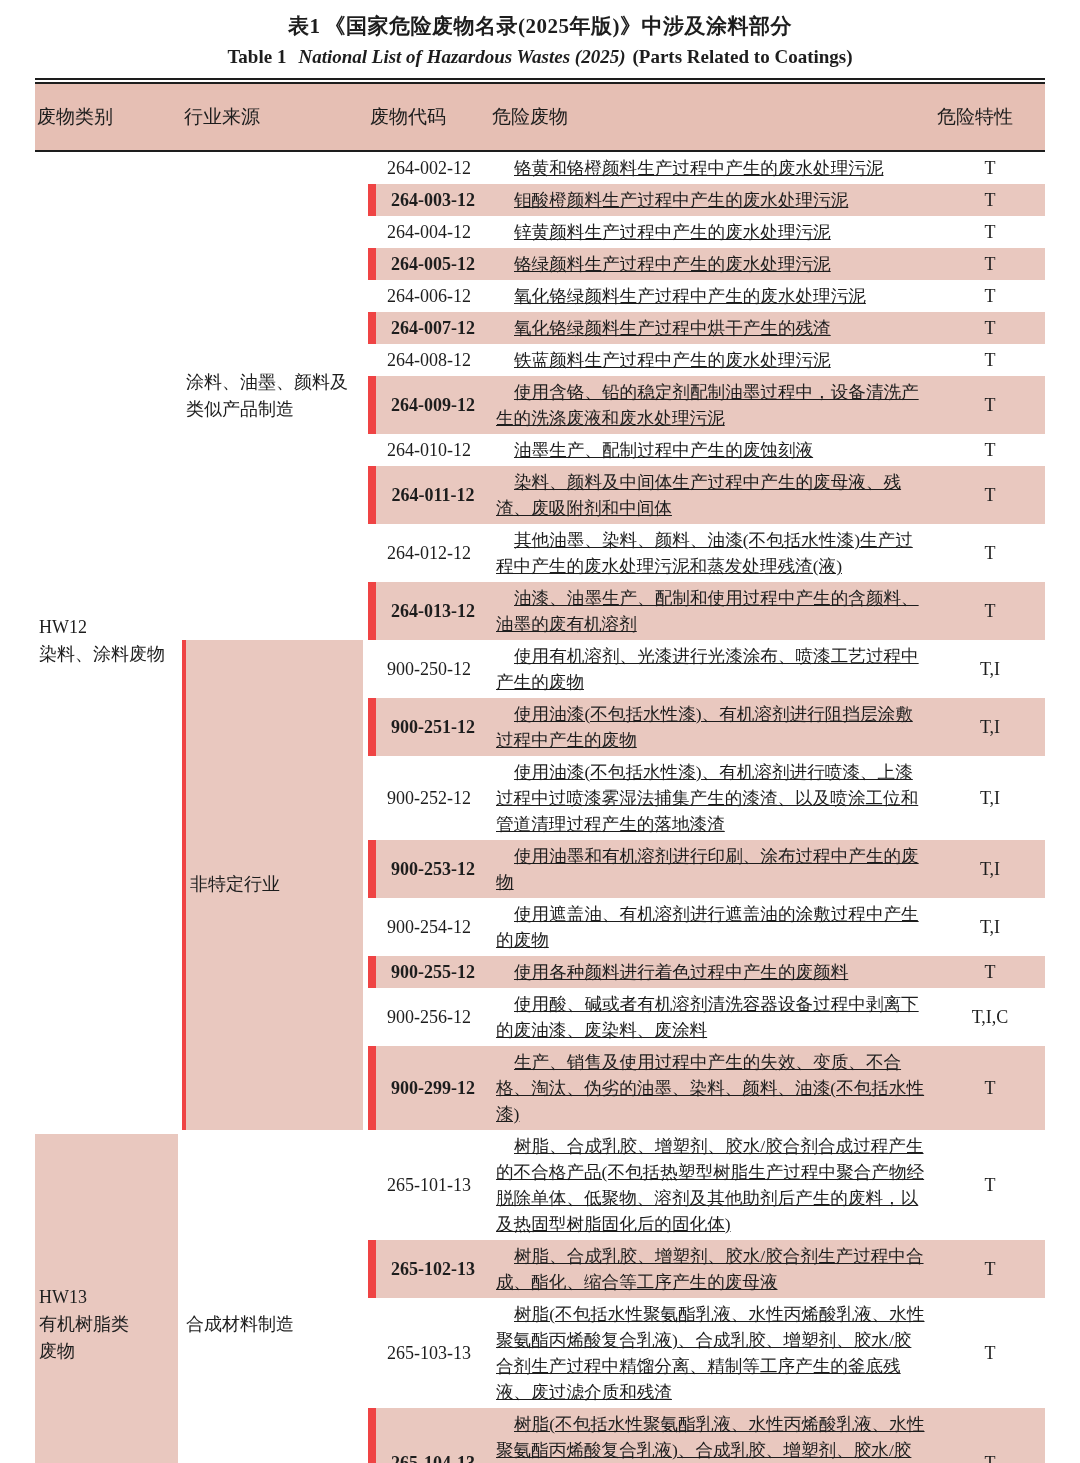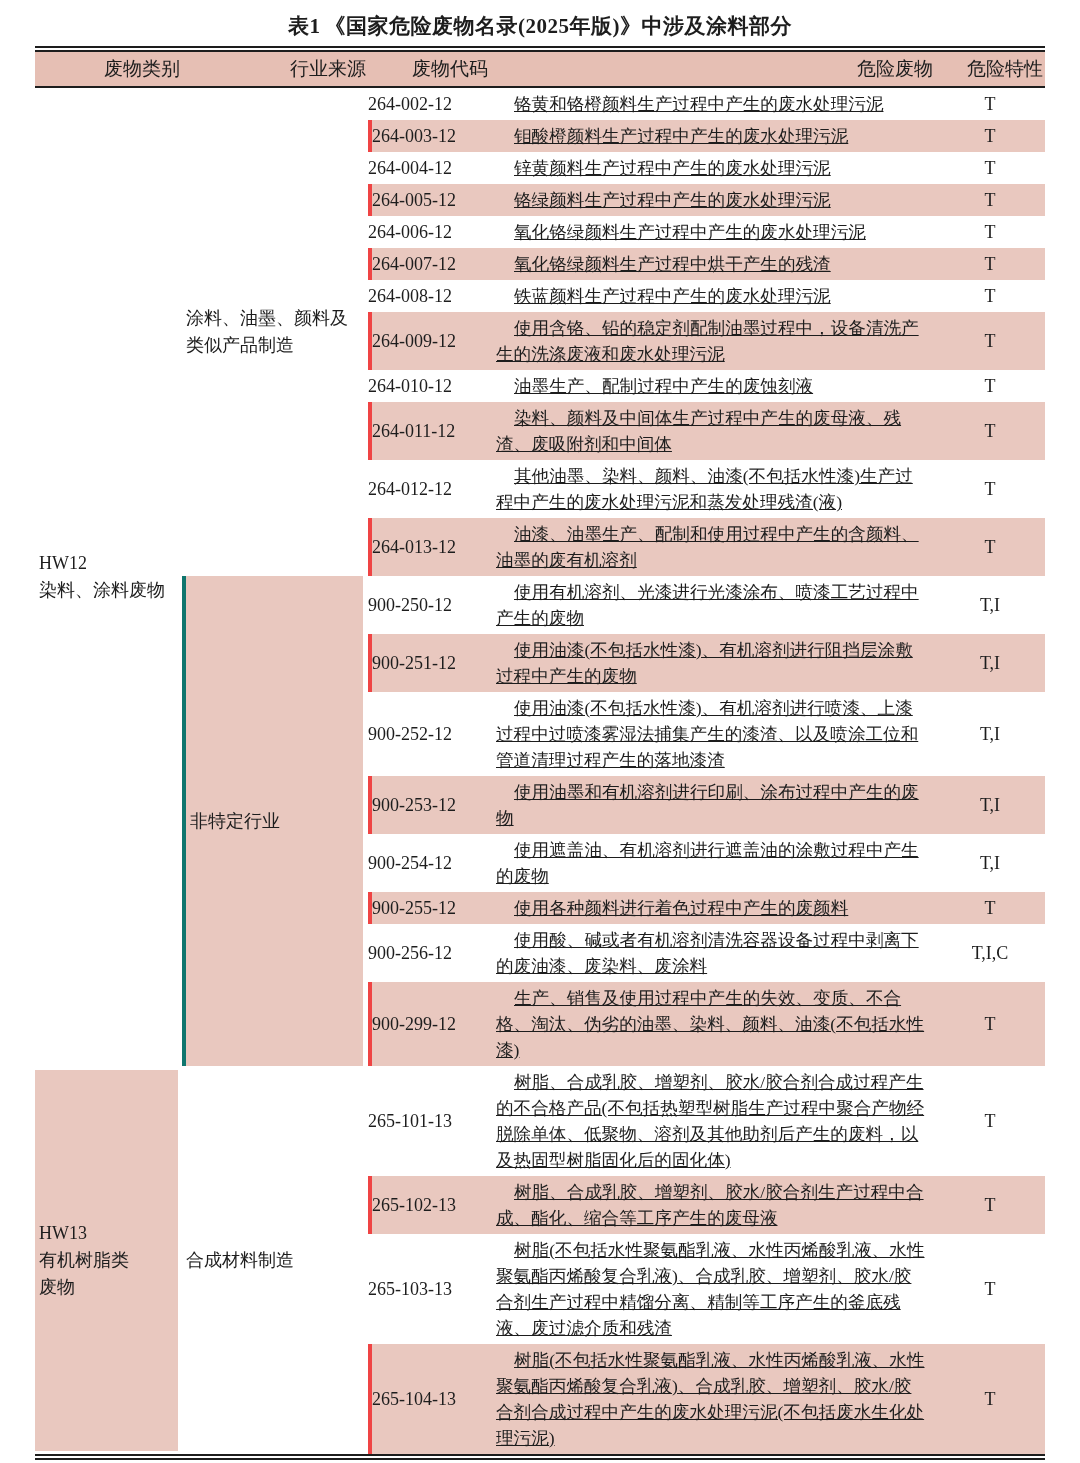--- a/index.html
+++ b/index.html
@@ -30,52 +30,55 @@
     border-collapse:separate;border-spacing:0;
     border-top:6px double var(--rule);
     border-bottom:6px double var(--rule);
   }
   col.c1{width:147px;} col.c2{width:186px;} col.c3{width:122px;}
   col.c4{width:445px;} col.c5{width:110px;}
   thead th{
     background:var(--pink-header);
     border-bottom:2.5px solid var(--rule);
     font-weight:normal;font-size:19px;
-    height:34px;text-align:right;padding:0 2px;
+    height:34px;text-align:left;padding:16px 2px;
   }
   tbody td{vertical-align:middle;font-size:18px;padding:0;}
-  td.code{white-space:nowrap;font-size:18px;}
+  td.code{text-align:center;white-space:nowrap;font-size:18px;}
   td.desc{
     font-size:17.6px;line-height:26px;text-align:left;
     padding:3px 9px 3px 6px;text-indent:18px;text-decoration:underline;
   }
   td.haz{text-align:center;font-size:18px;}
   td.mcell{
     text-align:left;font-size:18px;line-height:27px;
     white-space:pre-line;padding:2px 4px;
   }
   td.pink{background:var(--pink-row);}
-  td.pink-first{border-left:4px solid #ef4444;}
+  td.pink-first{border-left:8px solid #ef4444;font-weight:bold;}
   td.nonspec{
     background:var(--pink-row);
-    border-left:4px solid #0f766e;border-right:5px solid #ffffff;
+    border-left:4px solid #ef4444;border-right:5px solid #ffffff;font-family:Liberation Mono, monospace;
   }
   td.hw13cell{
     background:var(--pink-row);
     border-top:4px solid #ffffff;border-right:4px solid #ffffff;
     border-bottom:3px solid #ffffff;
   }
 </style>
 </head>
 <body>
 
 <div class="page">
 
   <div class="title-zh">
     <span class="prefix">表1</span><span>《国家危险废物名录(2025年版)》中涉及涂料部分</span>
+  </div>
+  <div class="title-en">
+    <span class="prefix">Table 1</span><span class="it">National List of Hazardous Wastes (2025)</span><span>(Parts Related to Coatings)</span>
   </div>
 
   <table>
     <colgroup>
       <col class="c1">
         <col class="c2">
         <col class="c3">
         <col class="c4">
         <col class="c5">
     </colgroup>

